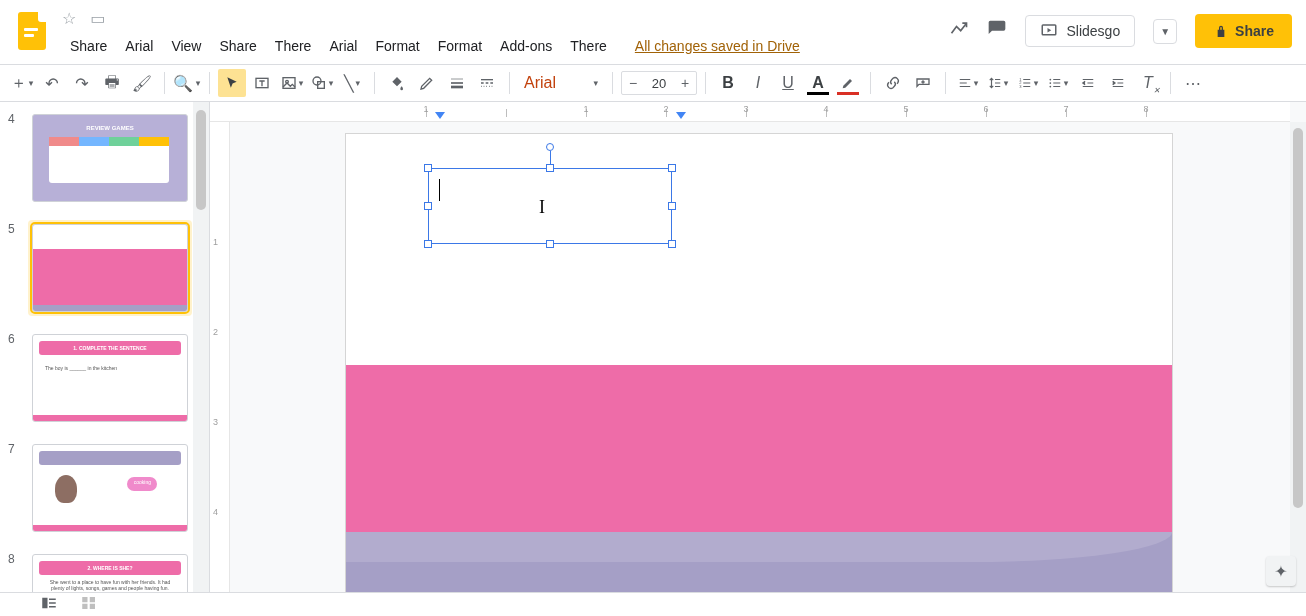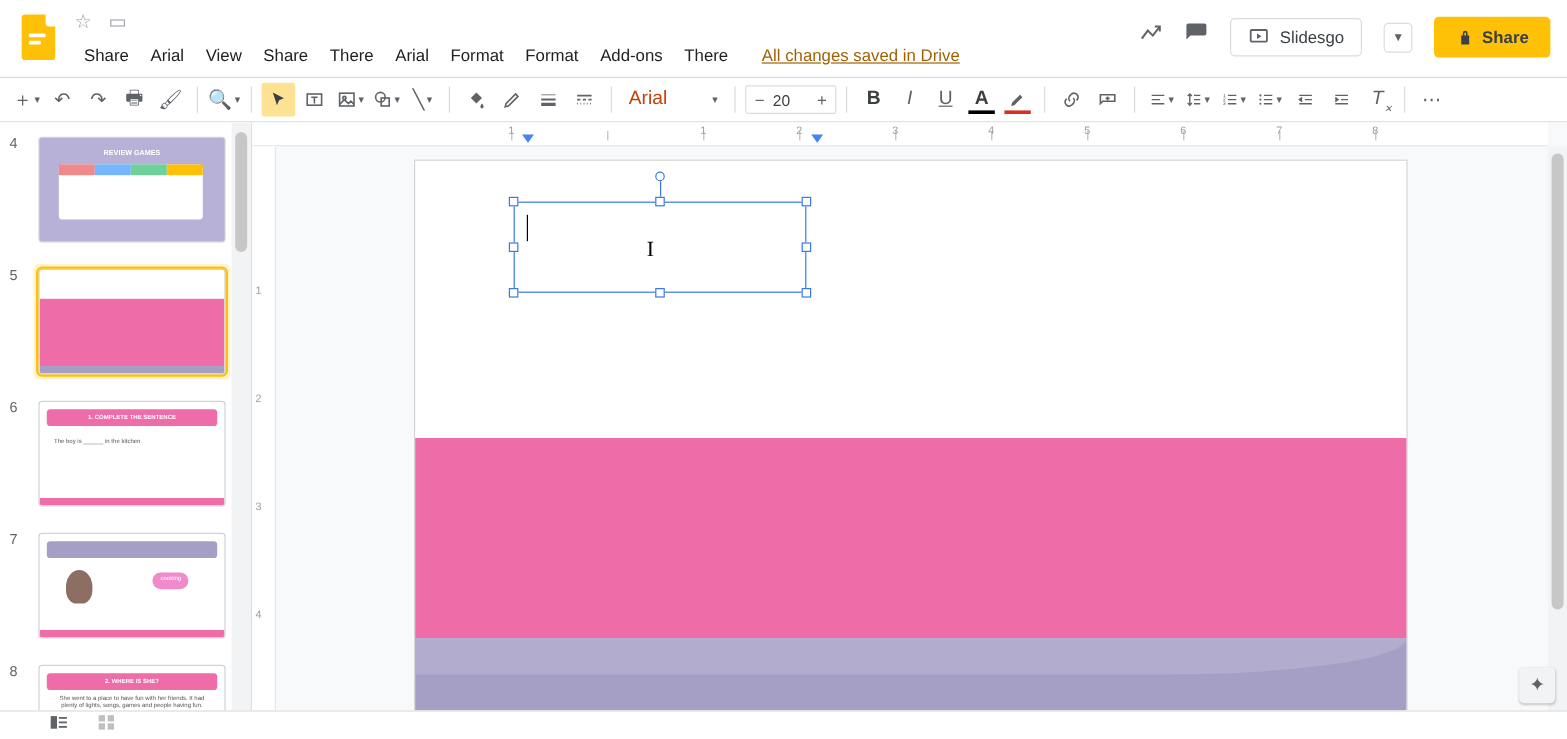--- a/index.html
+++ b/index.html
@@ -57,21 +57,21 @@
     font-size:13px; color:#5f6368; background:var(--toolbar-bg);
   }
   .sep { width:1px; height:22px; background:#dadce0; margin:0 6px;}
   .tb { width:28px; height:28px; display:flex; align-items:center; justify-content:center; font-size:16px; color:#5f6368; border-radius:2px;}
   .tb.sel { background:#fde293;}
   .tb.caret::after { content:"▾"; font-size:9px; margin-left:2px; color:#5f6368;}
   #font-name { min-width:86px; padding:0 6px; font-size:16px; color:#c2410c; display:flex; align-items:center; }
   #font-name::after { content:"▾"; font-size:9px; margin-left:auto; color:#5f6368;}
   .stepper { display:flex; align-items:center; border:1px solid #dadce0; border-radius:2px; height:24px;}
   .stepper .btn { width:22px; text-align:center; font-size:14px; color:#5f6368;}
-  .stepper .val { width:30px; font-size:13px; color:#3c4043;}
+  .stepper .val { width:30px; text-align:center; font-size:13px; color:#3c4043;}
   .tc-A { position:relative; font-weight:bold; color:#3c4043;}
   .tc-A::after { content:""; position:absolute; left:3px; right:3px; bottom:2px; height:3px;}
   .tc-black::after { background:#000;}
   .tc-red::after { background:#d93025;}
 
   
   #workspace { position:absolute; left:0; right:0; top:102px; bottom:24px; display:flex; }
   #thumb-col {
     width:210px; background:#fff; padding:8px 8px;
     overflow:hidden; position:relative;

